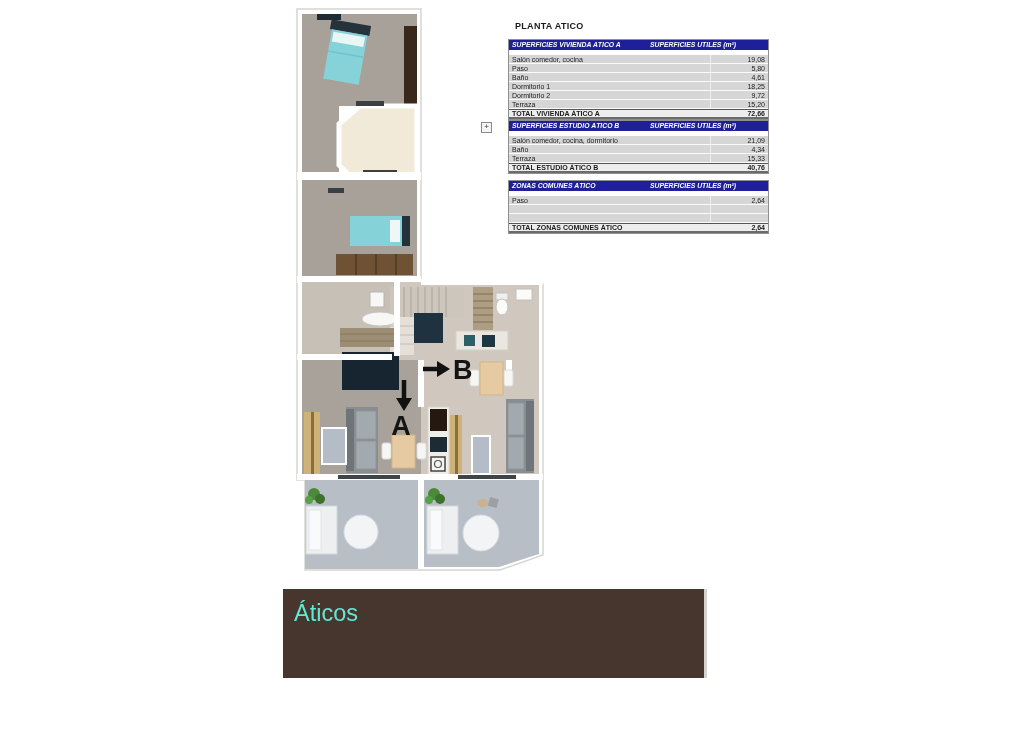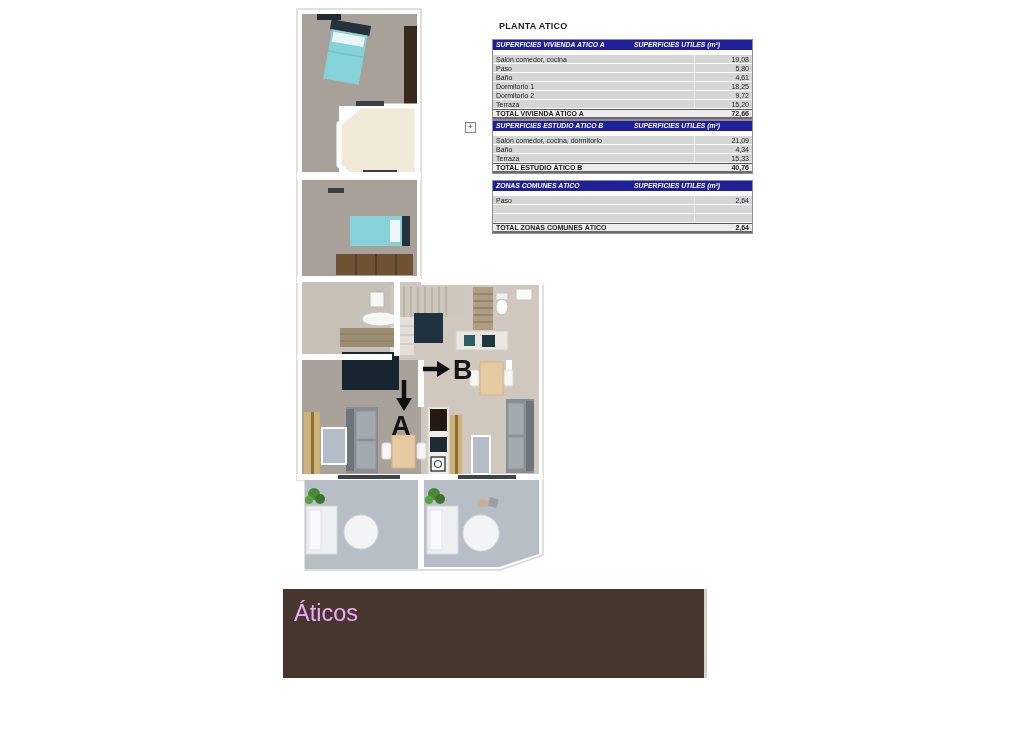--- a/index.html
+++ b/index.html
@@ -3,21 +3,21 @@
 <meta charset="utf-8">
 <style>
   html,body{margin:0;padding:0;background:#ffffff;}
   .screen{position:relative;width:1024px;height:732px;background:#fff;overflow:hidden;
           font-family:"Liberation Sans",sans-serif;color:#1a1a1a;}
 
   
   .plan{position:absolute;left:290px;top:8px;width:256px;height:578px;}
 
   
-  .tables{position:absolute;left:476px;top:22px;width:261px;font-size:7px;line-height:1;padding-left:16px;}
+  .tables{position:absolute;left:492px;top:22px;width:261px;font-size:7px;line-height:1;padding-left:16px;}
   .doc-title{font-size:9px;font-weight:bold;letter-spacing:.3px;margin:0 0 7px 7px;height:10px;}
   .tbl{border:1px solid #8f8f8f;background:#d6d6d6;margin-bottom:0;box-sizing:border-box;}
   .tbl + .tbl{margin-top:8px;}
   .tbl.t3{margin-top:6px;}
   .thead{height:11px;background:#1f1f99;color:#fff;display:flex;align-items:center;
          font-style:italic;font-weight:bold;font-size:6.8px;border-bottom:1px solid #fdfdfd;box-sizing:border-box;}
   .thl{flex:1;padding-left:3px;white-space:nowrap;overflow:hidden;}
   .thr{width:118px;white-space:nowrap;}
   .sp{height:4px;background:#fdfdfd;}
   .tr{height:9px;display:flex;align-items:center;background:#d6d6d6;
@@ -25,21 +25,21 @@
   .tdl{flex:1;padding-left:3px;white-space:nowrap;overflow:hidden;}
   .tdv{width:58px;align-self:stretch;display:flex;align-items:center;justify-content:flex-end;
        padding-right:3px;border-left:1px solid #eeeeee;box-sizing:border-box;}
   .tr.total{height:10px;background:#ededed;font-weight:bold;border-top:1px solid #555;
             border-bottom:2px solid #6b6b6b;}
   .outline-plus{position:absolute;left:-11px;top:100px;width:9px;height:9px;border:1px solid #8a8a8a;
                 background:#f4f4f4;color:#333;font-size:8px;line-height:8px;text-align:center;}
 
   
   .banner{position:absolute;left:283px;top:589px;width:424px;height:89px;background:#46362e;
-          color:#f0abfc;font-size:23.5px;line-height:31.5px;padding:9px 0 0 11px;
+          color:#5eead4;font-size:23.5px;line-height:31.5px;padding:9px 0 0 11px;
           box-sizing:border-box;border-right:3px solid #d5d1cd;}
 </style>
 </head>
 <body>
 
 <div class="screen">
 
   <div class="plan">
     <svg width="256" height="578" viewBox="0 0 256 578" xmlns="http://www.w3.org/2000/svg">
 

